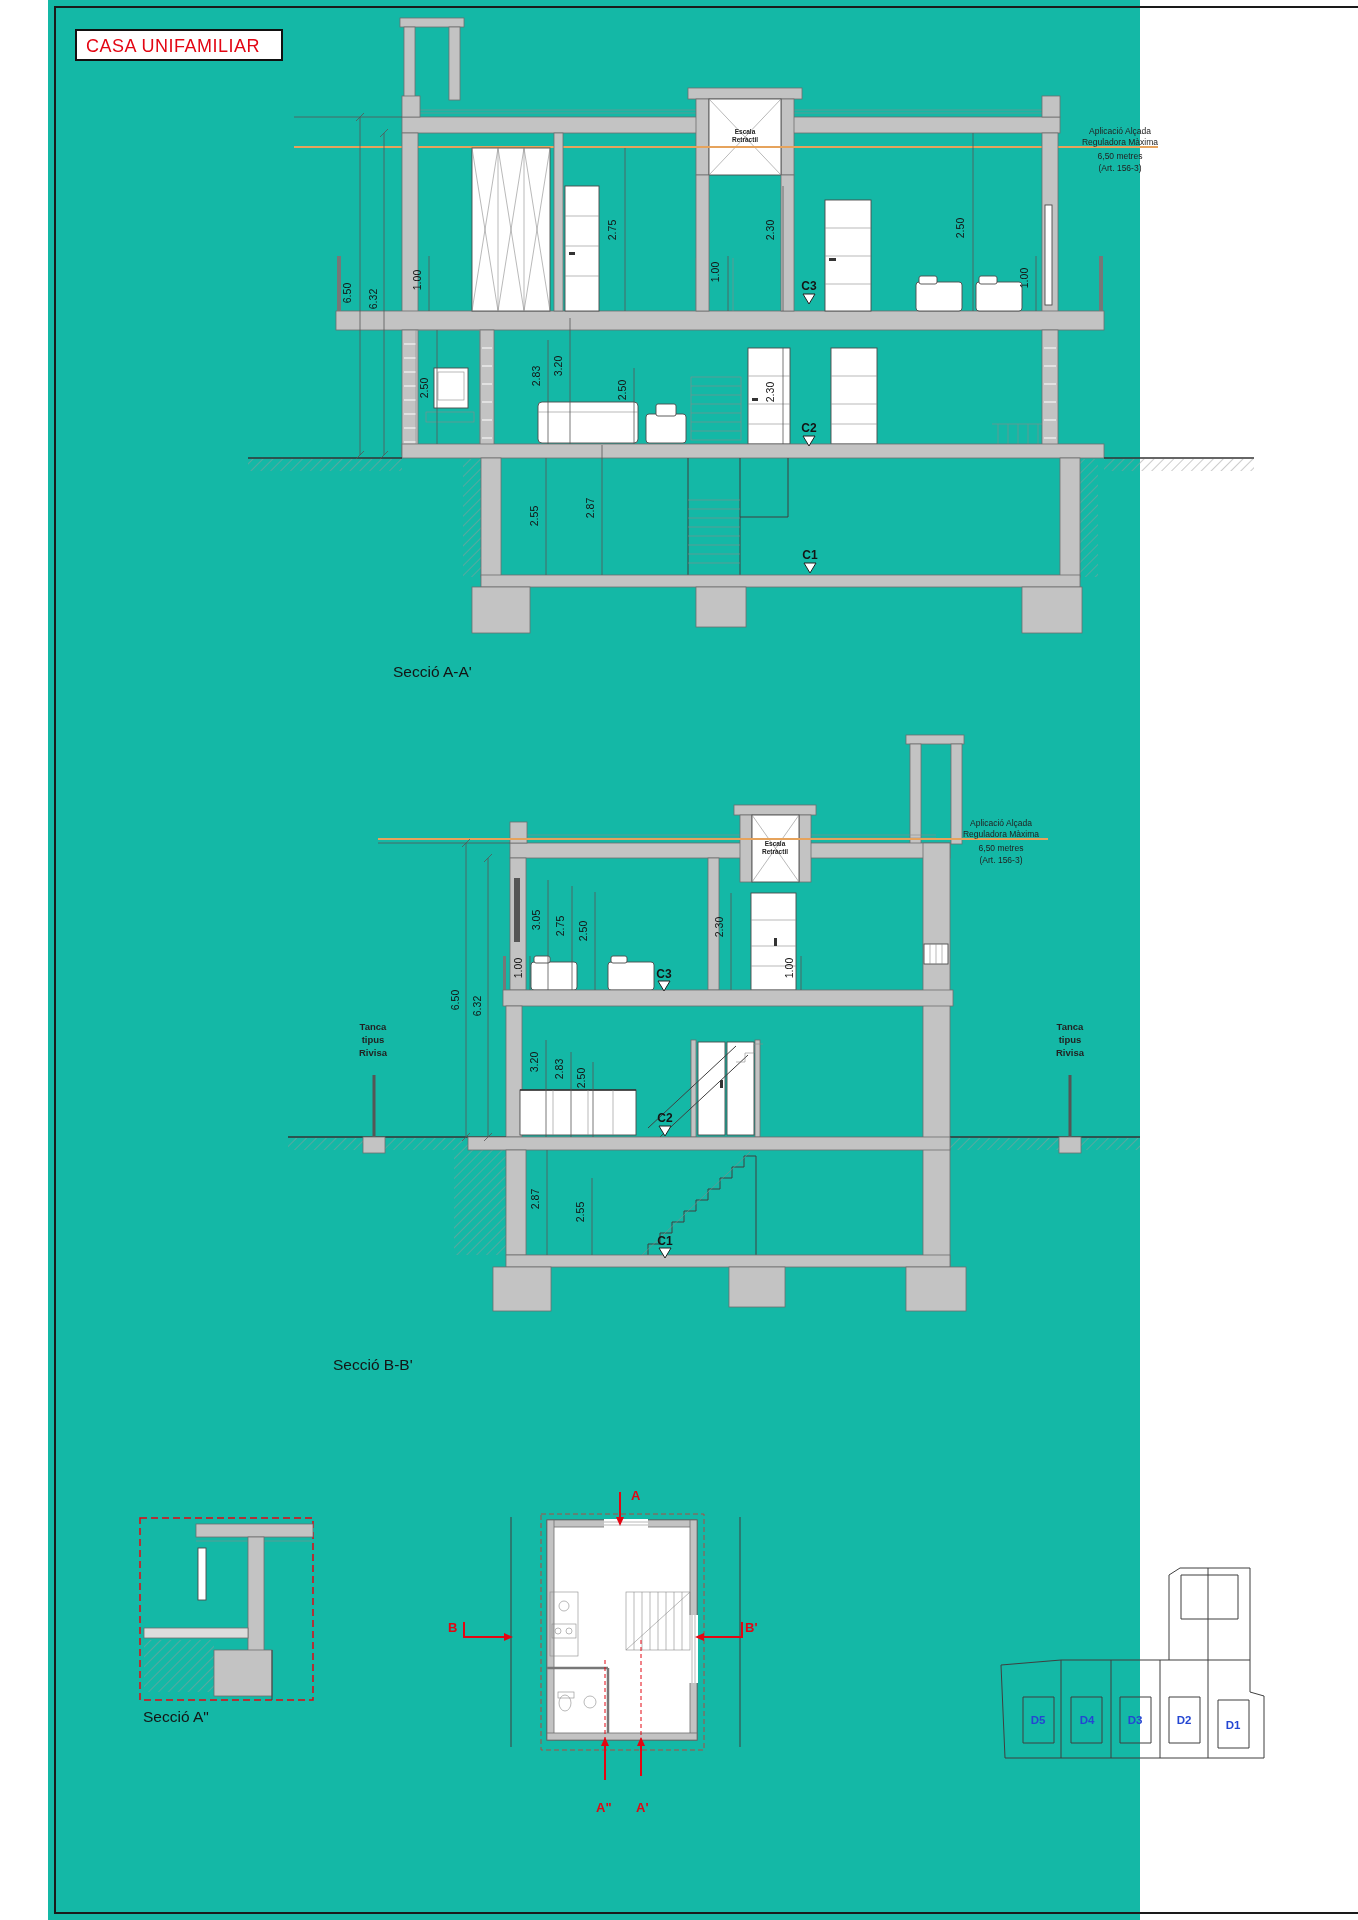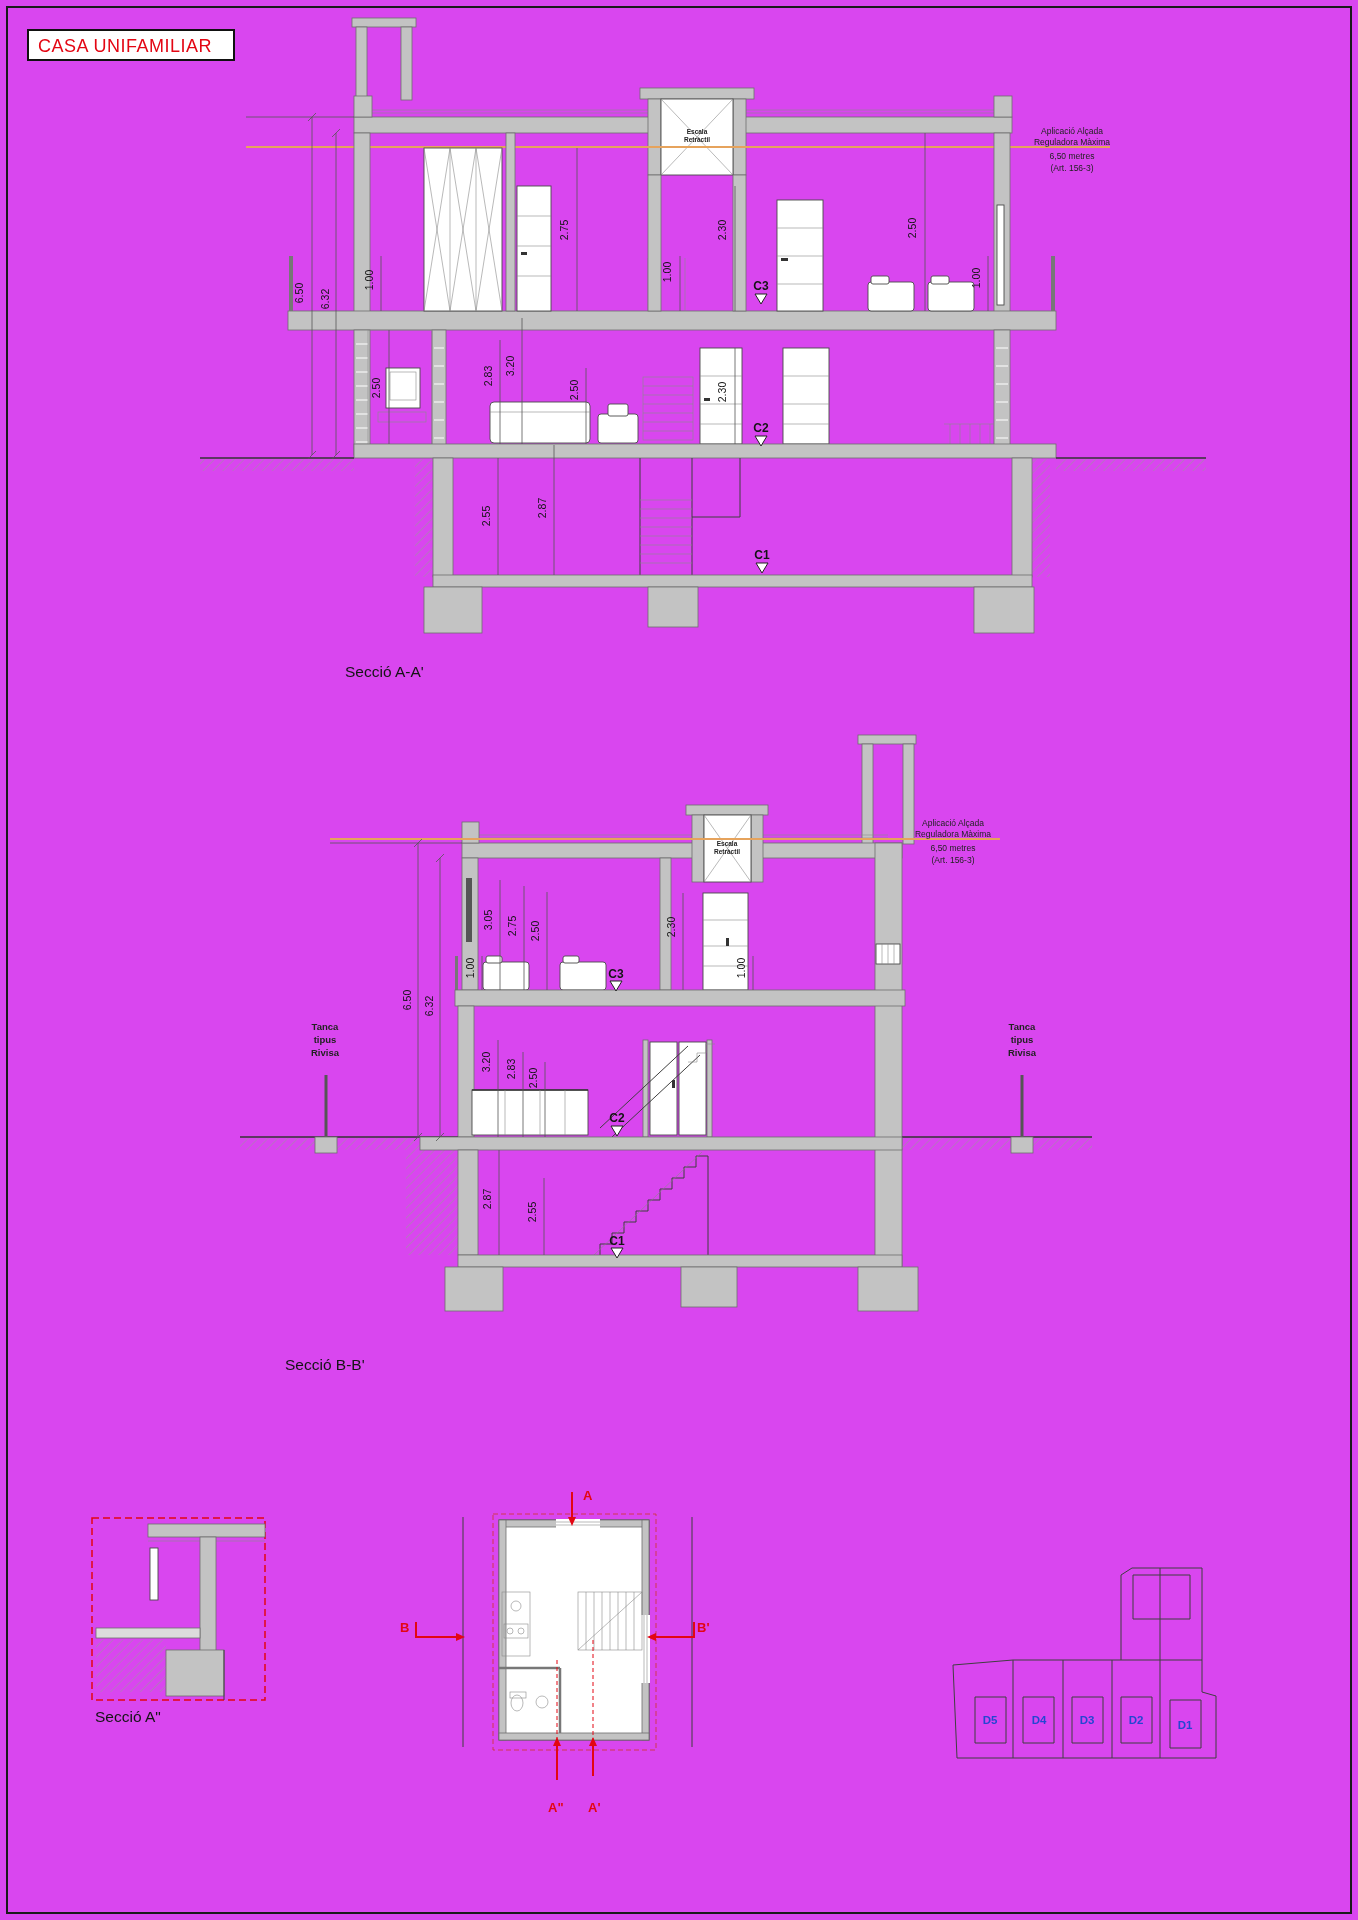--- a/index.html
+++ b/index.html
@@ -1,16 +1,16 @@
 <!DOCTYPE html>
 <html><head>
 <meta charset="utf-8">
 <style>
   html,body{margin:0;padding:0;background:#fff;}
-  .sheet{position:relative;width:1358px;height:1920px;background:#d946ef;font-family:"Liberation Sans",sans-serif;}
+  .sheet{position:relative;width:1092px;height:1920px;background:#14b8a6;font-family:"Liberation Sans",sans-serif;margin-left:48px;}
   svg{position:absolute;left:0;top:0;}
   svg text{font-family:"Liberation Sans",sans-serif;}
   .t-dim{font-size:10.5px;fill:#141414;}
   .t-lvl{font-size:12px;font-weight:bold;fill:#141414;}
   .t-cap{font-size:15.5px;fill:#141414;}
   .t-tiny{font-size:6.5px;font-weight:bold;fill:#222;}
   .t-ann{font-size:8.5px;fill:#222;}
   .t-fence{font-size:9.5px;font-weight:bold;fill:#222;}
   .t-title{font-size:18px;fill:#e30613;letter-spacing:.5px;}
   .t-marker{font-size:13px;font-weight:bold;fill:#e30613;}

